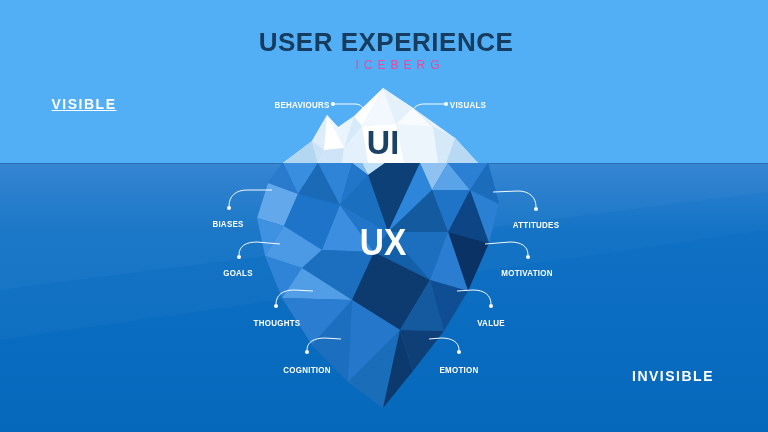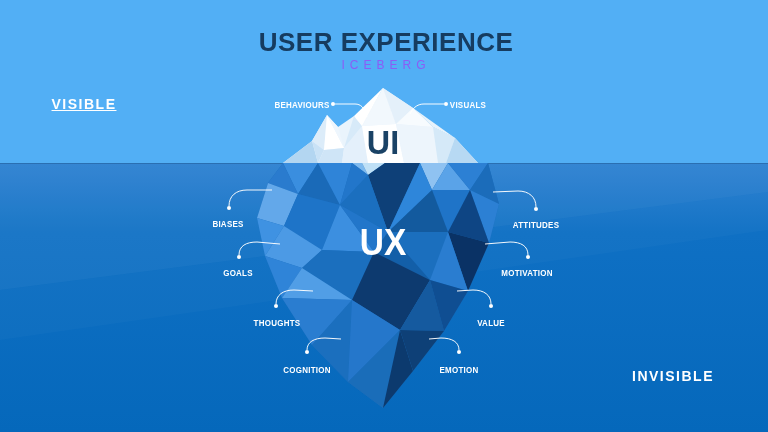--- a/index.html
+++ b/index.html
@@ -12,22 +12,22 @@
   .water{
     position:absolute;left:0;top:163px;width:768px;height:269px;
     background:linear-gradient(180deg,#2b80d1 0%,#0f70c4 26%,#0568bb 100%);
   }
   .waterline{position:absolute;left:0;top:163px;width:768px;height:1px;background:rgba(10,60,110,0.35);}
   .ray1{position:absolute;left:0;top:163px;width:768px;height:269px;pointer-events:none;}
   svg.scene{position:absolute;left:0;top:0;}
   .txt{position:absolute;white-space:nowrap;}
   .title-main{left:386px;top:42px;transform:translate(-50%,-50%);
     font-weight:700;font-size:26px;letter-spacing:0.5px;color:#163c60;}
-  .title-sub{left:386px;top:65px;transform:translate(-50%,-50%);
-    font-weight:400;font-size:12px;letter-spacing:5px;color:#8b5cf6;}
+  .title-sub{left:400px;top:65px;transform:translate(-50%,-50%);
+    font-weight:400;font-size:12px;letter-spacing:5px;color:#ec4899;}
   .zone{font-weight:700;font-size:14px;letter-spacing:1.5px;color:#ffffff;}
   .zone.visible{left:84px;top:104px;transform:translate(-50%,-50%);text-decoration:underline;}
   .zone.invisible{left:661px;top:376px;transform:translate(-50%,-50%);padding-left:24px;}
   .berg-ui{left:383px;top:142px;transform:translate(-50%,-50%) scaleX(0.95);
     font-weight:700;font-size:34px;color:#1a4265;}
   .berg-ux{left:383px;top:243px;transform:translate(-50%,-50%) scaleX(0.93);
     font-weight:700;font-size:36px;color:#ffffff;}
   .tag{font-weight:700;font-size:9.5px;letter-spacing:0.3px;color:#ffffff;
     transform:translate(-50%,-50%) scaleX(0.84);}
   .tag.behaviours{left:302px;top:104px;}

